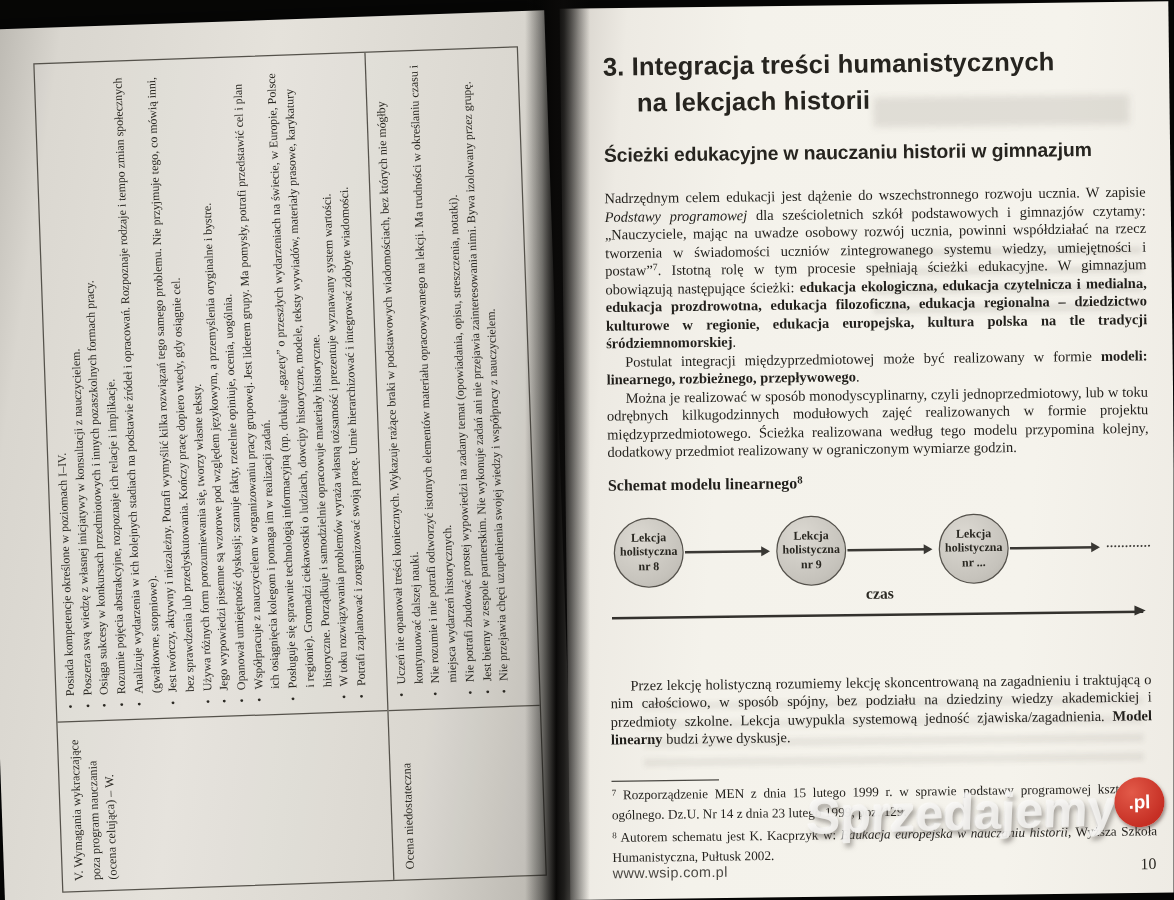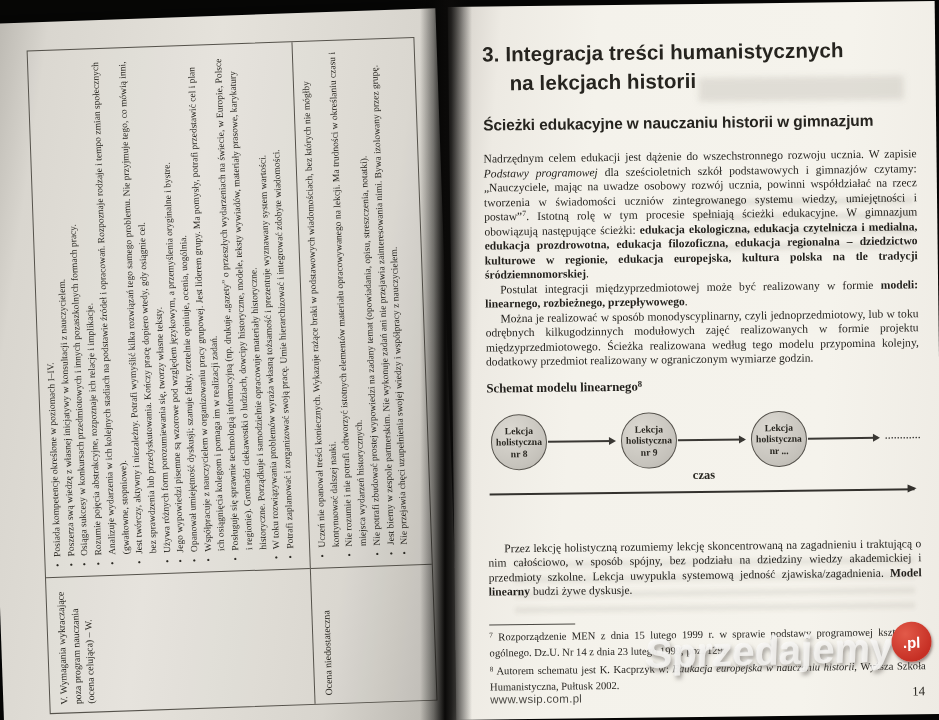--- a/index.html
+++ b/index.html
@@ -191,21 +191,21 @@
 
     <p class="para4 body-copy"><span>Przez lekcję holistyczną rozumiemy lekcję skoncentrowaną na zagadnieniu i traktującą o nim całościowo, w sposób spójny, bez podziału na dziedziny wiedzy akademickiej i przedmioty szkolne. Lekcja uwypukla systemową jedność zjawiska/zagadnienia. </span><span class="seg-b">Model linearny</span><span> budzi żywe dyskusje.</span></p>
 
     <div class="footnote-rule"></div>
     <div class="footnotes">
       <p><span class="seg-sup">7</span><span> Rozporządzenie MEN z dnia 15 lutego 1999 r. w sprawie podstawy programowej kształcenia ogólnego. Dz.U. Nr 14 z dnia 23 lutego 1999, poz. 129.</span></p>
       <p><span class="seg-sup">8</span><span> Autorem schematu jest K. Kacprzyk w: </span><span class="seg-i">Edukacja europejska w nauczaniu historii</span><span>, Wyższa Szkoła Humanistyczna, Pułtusk 2002.</span></p>
     </div>
 
     <div class="footer-url">www.wsip.com.pl</div>
-    <div class="page-number">14</div>
+    <div class="page-number">10</div>
   </div>
 
   <div class="watermark">
     <div class="wm-text">Sprzedajemy</div>
     <div class="wm-badge">.pl</div>
   </div>
 
 </div>
 
 </body></html>

